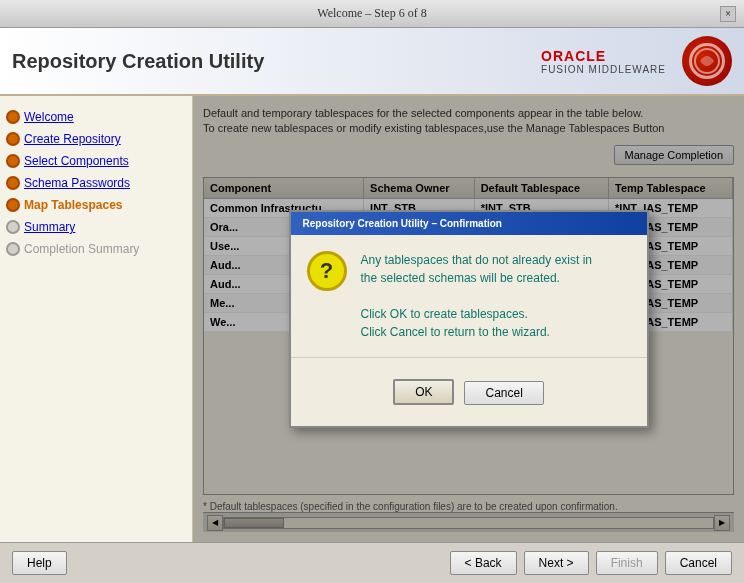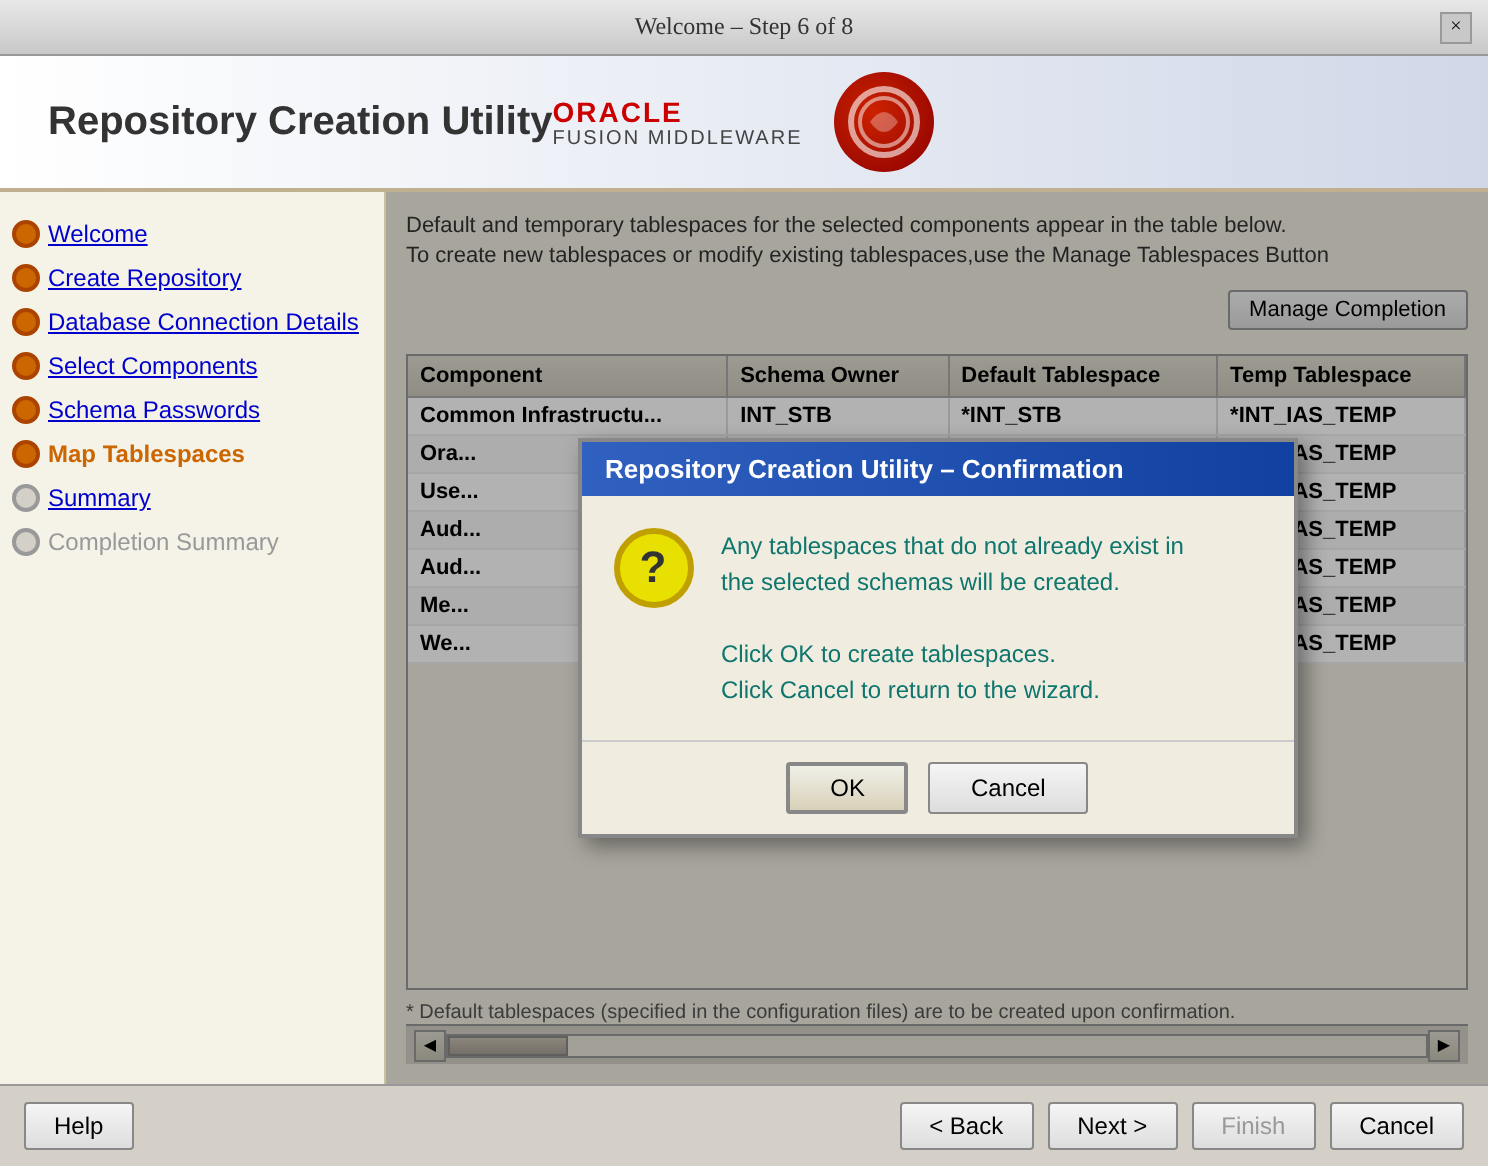--- a/index.html
+++ b/index.html
@@ -48,23 +48,24 @@
     .main-container {
       display: flex;
       flex-direction: column;
       height: calc(583px - 28px);
       background: #f0ece0;
     }
 
     
     .header {
       background: linear-gradient(to right, #ffffff, #d0d8e8);
-      padding: 8px 24px;
-      display: flex;
-      align-items: center;
+      padding: 8px 12px;
+      display: flex;
+      align-items: center;
+      justify-content: space-between;
       border-bottom: 2px solid #c0b090;
       min-height: 60px;
     }
     .header-title {
       font-size: 20px;
       font-weight: bold;
       color: #333;
     }
     .oracle-logo {
       display: flex;
@@ -307,21 +308,21 @@
       background: #f0ece0;
       border: 2px solid #888;
       box-shadow: 4px 4px 10px rgba(0,0,0,0.4);
       width: 360px;
       padding: 0;
     }
     .modal-title-bar {
       background: linear-gradient(to right, #3060c0, #1040a0);
       color: white;
       padding: 6px 12px;
-      font-size: 13px;
+      font-size: 10px;
       font-weight: bold;
     }
     .modal-body {
       padding: 16px;
       display: flex;
       gap: 14px;
       align-items: flex-start;
     }
     .modal-icon {
       width: 40px;
@@ -336,25 +337,26 @@
       font-weight: bold;
       color: #333;
       flex-shrink: 0;
     }
     .modal-text {
       font-size: 12px;
       line-height: 1.5;
       color: #0f766e;
     }
     .modal-footer {
-      padding: 10px 16px;
+      padding: 21px 16px;
       display: flex;
       justify-content: center;
       gap: 10px;
       border-top: 1px solid #ccc;
+      align-items: flex-end;
     }
     .modal-btn {
       padding: 4px 20px;
       background: linear-gradient(to bottom, #f5f5f5, #ddd);
       border: 1px solid #888;
       border-radius: 2px;
       cursor: pointer;
       font-size: 12px;
     }
     .modal-btn.primary {
@@ -395,24 +397,20 @@
   <div class="content-area">
 
     <div class="sidebar">
       <div class="sidebar-item done">
         <span class="step-icon"><span class="step-circle done"></span></span>
         <span>Welcome</span>
       </div>
       <div class="sidebar-item done">
         <span class="step-icon"><span class="step-circle done"></span></span>
         <span>Create Repository</span>
-      </div>
-      <div class="sidebar-item done">
-        <span class="step-icon"><span class="step-circle done"></span></span>
-        <span>Database Connection Details</span>
       </div>
       <div class="sidebar-item done">
         <span class="step-icon"><span class="step-circle done"></span></span>
         <span>Select Components</span>
       </div>
       <div class="sidebar-item done">
         <span class="step-icon"><span class="step-circle done"></span></span>
         <span>Schema Passwords</span>
       </div>
       <div class="sidebar-item active">

